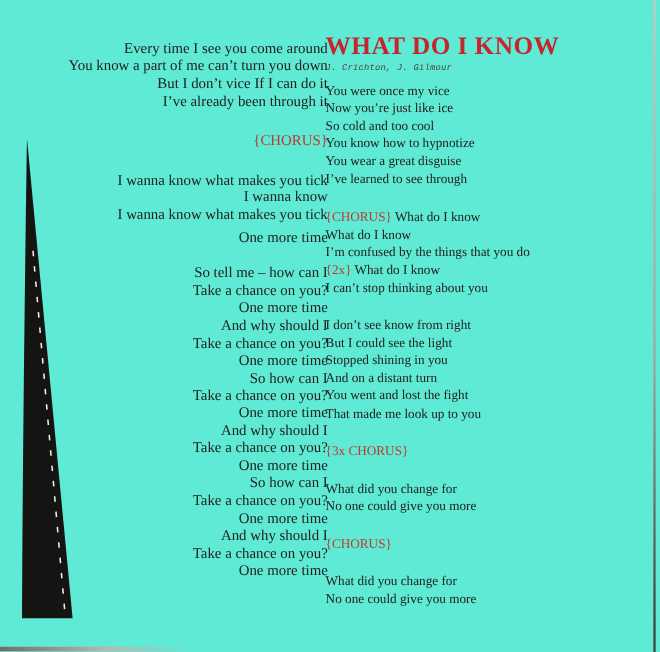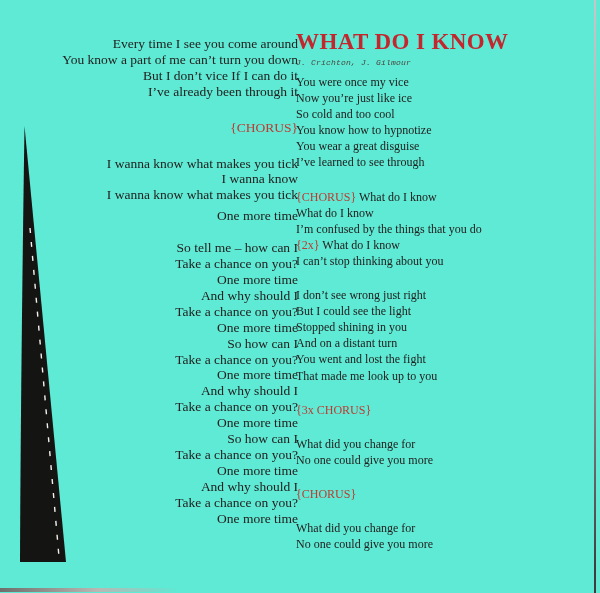--- a/index.html
+++ b/index.html
@@ -122,21 +122,21 @@
           <div class="line">I’ve learned to see through</div>
         </div>
         <div class="stanza">
           <div class="line"><span class="tag">{CHORUS}</span><span> What do I know</span></div>
           <div class="line">What do I know</div>
           <div class="line">I’m confused by the things that you do</div>
           <div class="line"><span class="tag">{2x}</span><span> What do I know</span></div>
           <div class="line">I can’t stop thinking about you</div>
         </div>
         <div class="stanza">
-          <div class="line">I don’t see wrong just right</div>
+          <div class="line">I don’t see know from right</div>
           <div class="line">But I could see the light</div>
           <div class="line">Stopped shining in you</div>
           <div class="line">And on a distant turn</div>
           <div class="line">You went and lost the fight</div>
           <div class="line">That made me look up to you</div>
         </div>
         <div class="stanza tagline">
           <div class="line"><span class="tag">{3x CHORUS}</span></div>
         </div>
         <div class="stanza">

